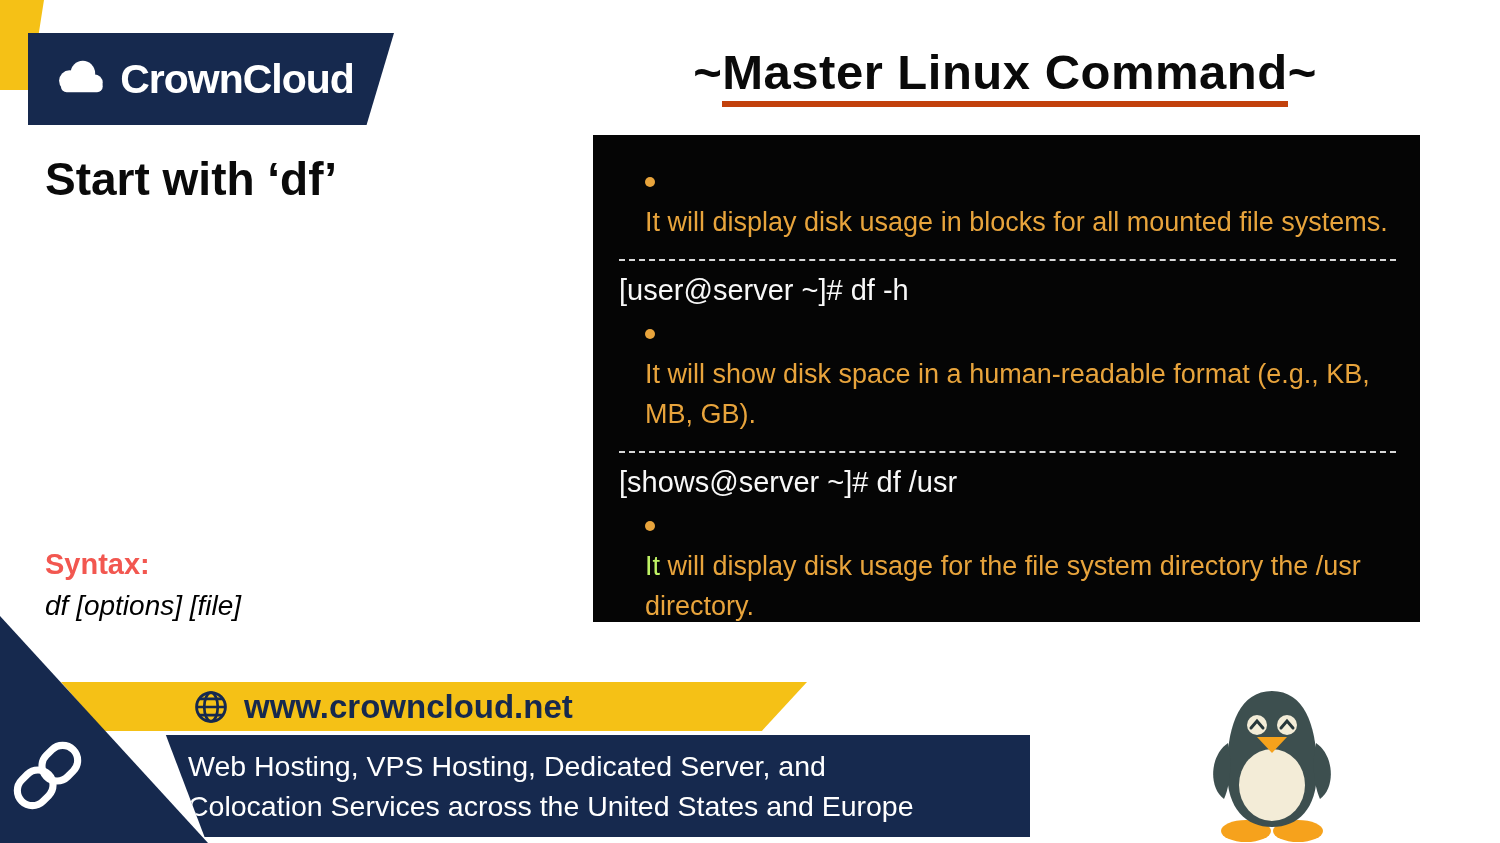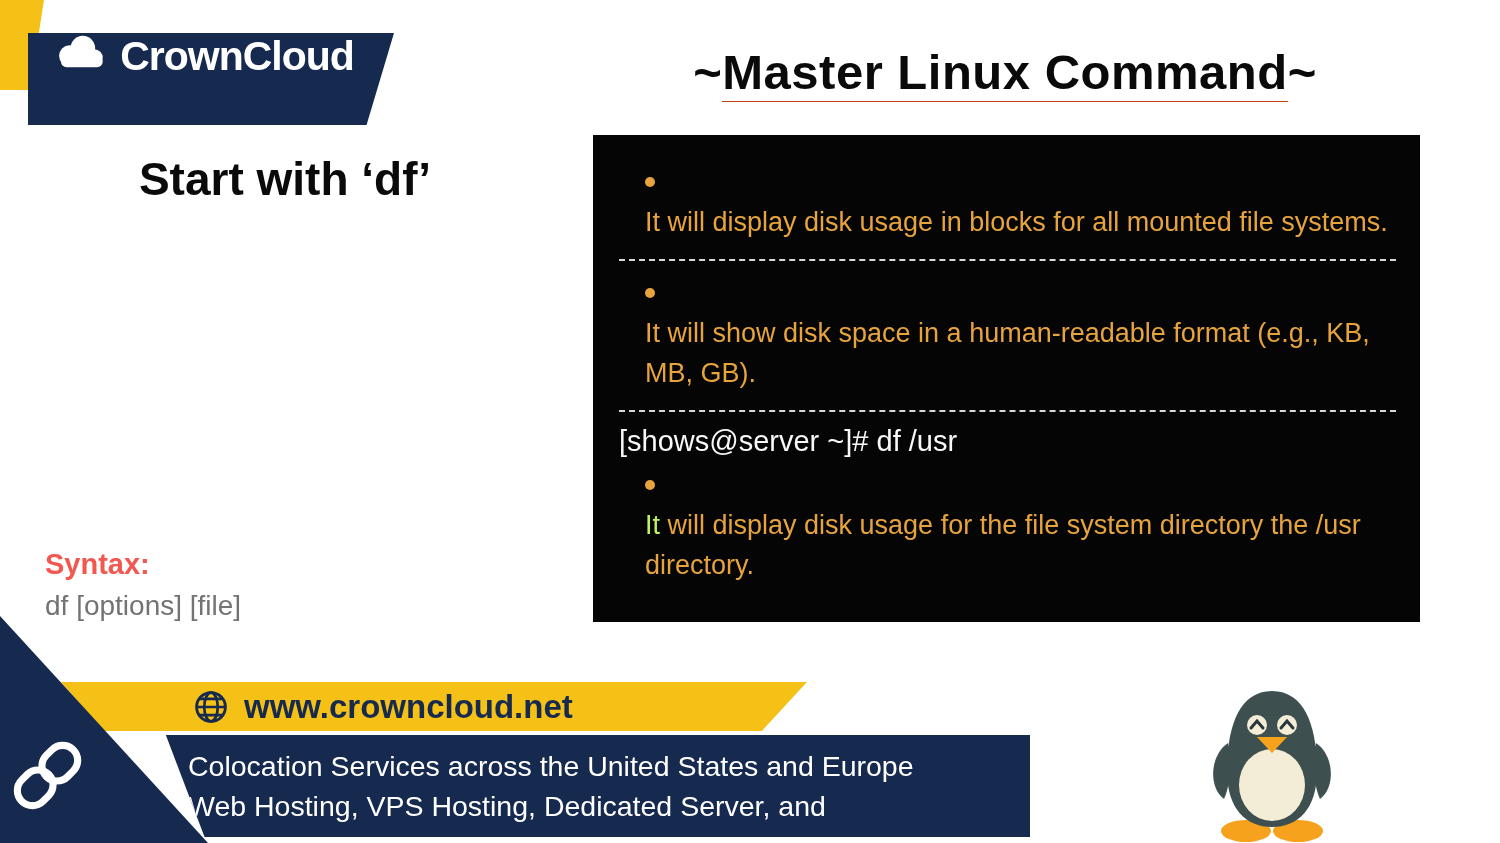--- a/index.html
+++ b/index.html
@@ -19,55 +19,55 @@
   .yellow-accent {
     position: absolute; left: 0; top: 48; width: 44px; height: 90px;
     background: #f5c116;
     clip-path: polygon(0 0, 100% 0, 68% 100%, 0 100%);
     z-index: 1;
   }
   .logo-banner {
     position: absolute; left: 28px; top: 33px; width: 366px; height: 92px;
     background: #16294e;
     clip-path: polygon(0 0, 100% 0, 92.5% 100%, 0 100%);
-    display: flex; justify-content: center;
+    display: flex; align-items: center; justify-content: center;
     gap: 12px; padding-right: 18px;
     z-index: 2;
   }
   .logo-text {
     color: #ffffff; font-size: 41px; font-weight: bold; letter-spacing: -1px;
   }
 
   .title {
     position: absolute; left: 570px; top: 44px; width: 870px;
     text-align: center; color: #0a0a0a;
     font-size: 49px; font-weight: bold; letter-spacing: 0.5px;
   }
   .title-underline {
-    border-bottom: 1px solid #c2410c;
+    border-bottom: 6px solid #c2410c;
     padding-bottom: 2px;
   }
 
   
   .left-heading {
     position: absolute; left: 45px; top: 152px; width: 480px;
-    text-align: center; color: #0a0a0a;
+    color: #0a0a0a;
     font-size: 46px; font-weight: bold;
   }
   .left-desc {
     position: absolute; left: 45px; top: 233px; width: 487px;
     color: #155bd0; font-size: 29px; font-weight: bold; line-height: 1.52;
   }
   .syntax-label {
     position: absolute; left: 45px; top: 548px;
     color: #f25750; font-size: 29px; font-weight: bold; text-align: center;
   }
   .syntax-value {
     position: absolute; left: 45px; top: 590px;
-    color: #737373; font-size: 28px;  text-align: right;
+    color: #000000; font-size: 28px; font-style: italic; text-align: right;
   }
 
   
   .terminal {
     position: absolute; left: 593px; top: 135px; width: 827px; height: 487px;
     background: #050505;
     padding: 28px 24px 0 26px;
   }
   .t-cmd {
     color: #f8f8f8; font-size: 29px; margin: 2px 0 8px 0;
@@ -150,20 +150,21 @@
     <div class="t-entry">
       <div class="t-bullet">
         <span class="dot"></span>
         <span class="t-text"><span class="white"></span><span class="amber">It will display disk usage in blocks for all mounted file systems.</span></span>
       </div>
     </div>
 
     <div class="t-sep"></div>
 
     <div class="t-entry">
+      <div class="t-cmd">[user@server ~]# df -h</div>
       <div class="t-bullet">
         <span class="dot"></span>
         <span class="t-text"><span class="white"></span><span class="amber">It will show disk space in a human-readable format (e.g., KB, MB, GB).</span></span>
       </div>
     </div>
 
     <div class="t-sep"></div>
 
     <div class="t-entry">
       <div class="t-cmd">[shows@server ~]# df /usr</div>
@@ -191,22 +192,22 @@
       <svg viewBox="0 0 40 40" width="36" height="36" aria-hidden="true">
         <circle cx="20" cy="20" r="16" fill="none" stroke="#16294e" stroke-width="3.2"></circle>
         <ellipse cx="20" cy="20" rx="7.5" ry="16" fill="none" stroke="#16294e" stroke-width="3"></ellipse>
         <path d="M4.5 20 H35.5 M7 11 H33 M7 29 H33" stroke="#16294e" stroke-width="3" fill="none"></path>
       </svg>
     </span>
     <span class="site-text">www.crowncloud.net</span>
   </div>
 
   <div class="tagline-banner">
+    <div>Web Hosting, VPS Hosting, Dedicated Server, and</div>
     <div>Colocation Services across the United States and Europe</div>
-    <div>Web Hosting, VPS Hosting, Dedicated Server, and</div>
   </div>
 
   <div class="penguin">
     <svg viewBox="0 0 140 158" width="140" height="158" aria-hidden="true">
       <ellipse cx="44" cy="146" rx="25" ry="11" fill="#f6a21c"></ellipse>
       <ellipse cx="96" cy="146" rx="25" ry="11" fill="#f6a21c"></ellipse>
       <path d="M70 6 C36 6 25 44 25 86 C25 124 44 142 70 142 C96 142 115 124 115 86 C115 44 104 6 70 6 Z" fill="#3d4f4f"></path>
       <path d="M26 58 C8 70 6 102 22 114 C29 98 30 74 26 58 Z" fill="#3d4f4f"></path>
       <path d="M114 58 C132 70 134 102 118 114 C111 98 110 74 114 58 Z" fill="#3d4f4f"></path>
       <ellipse cx="70" cy="100" rx="33" ry="36" fill="#f3ecd7"></ellipse>

